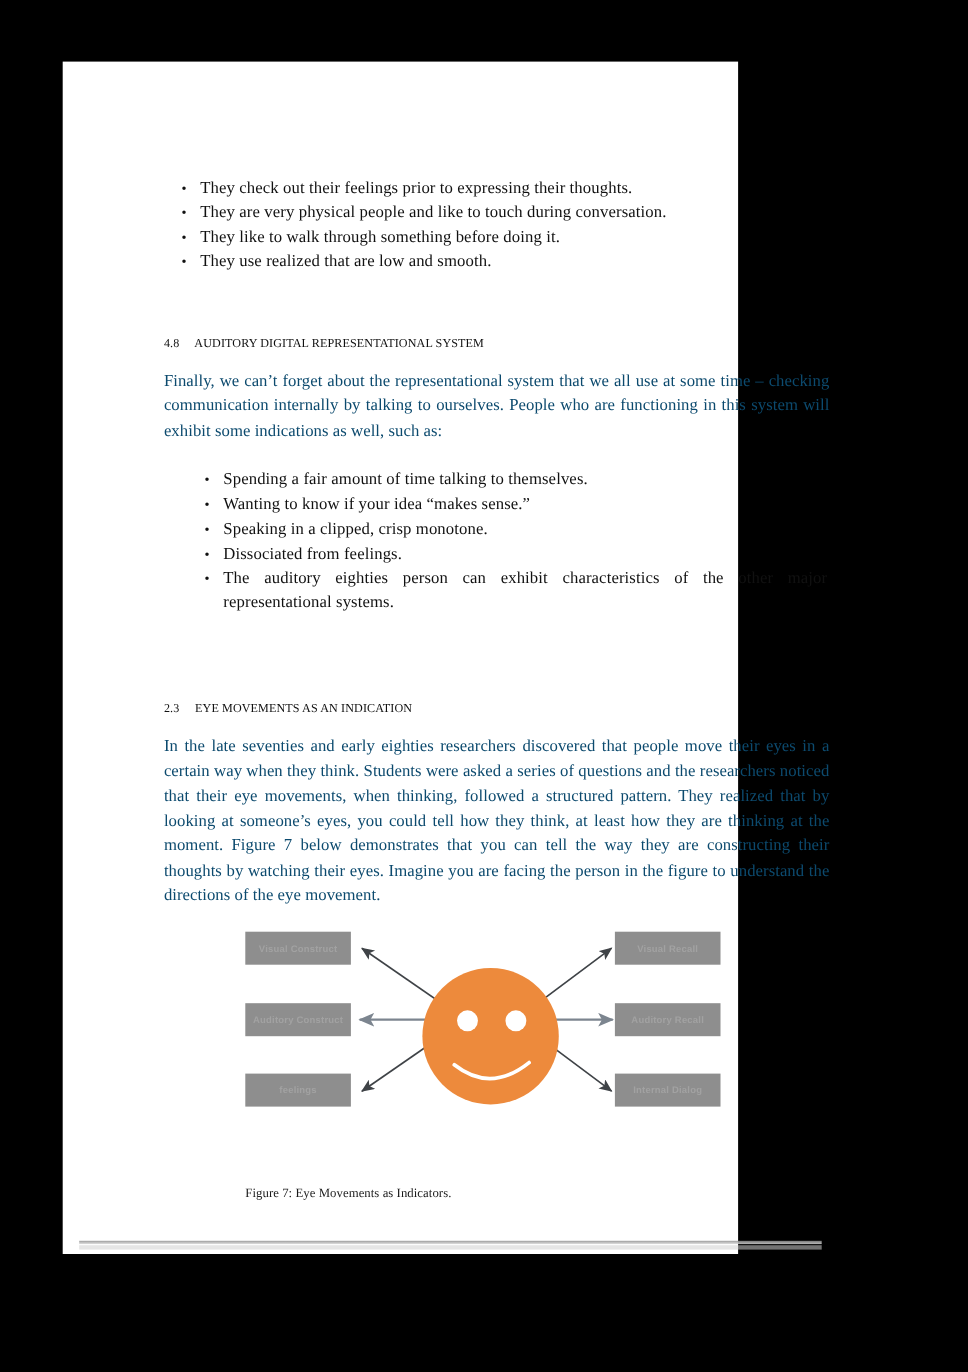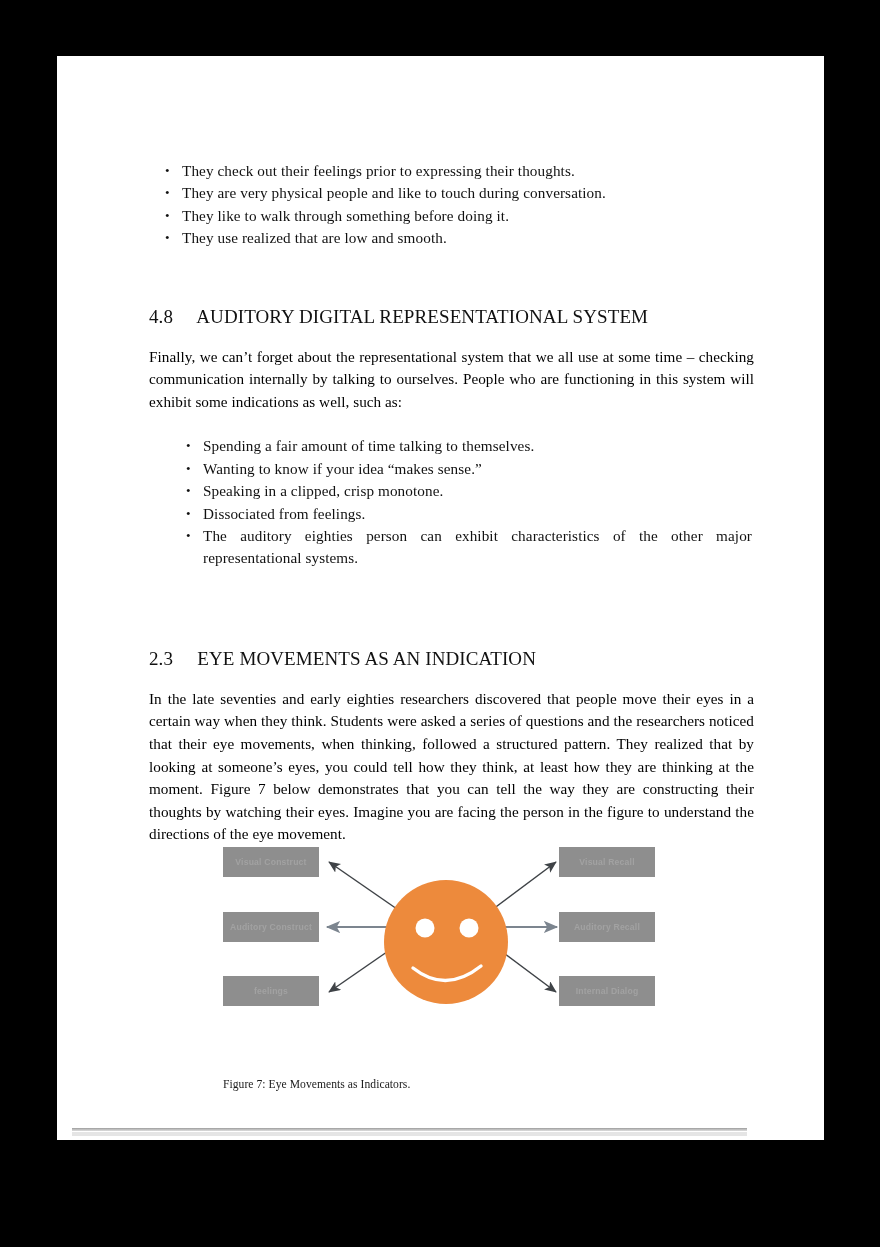--- a/index.html
+++ b/index.html
@@ -18,21 +18,21 @@
   .page-wrap {
     position: absolute;
     left: 0; top: 0;
     width: 880px;
     height: 1247px;
   }
   .page {
     position: absolute;
     left: 57px;
     top: 56px;
-    width: 767px;
+    width: 614px;
     height: 1084px;
     background: #ffffff;
   }
   .page-shadow-bottom {
     position: absolute;
     left: 72px;
     top: 1128px;
     width: 675px;
     height: 3px;
     background: linear-gradient(to bottom, #8a8a8a 0%, #b8b8b8 55%, #d8d8d8 100%);
@@ -90,32 +90,32 @@
   }
   ul.bullets.indented {
     margin-left: 21px;
   }
   ul.bullets li.wrap-2 {
     text-align: justify;
     padding-right: 2px;
   }
 
   h2.sec {
-    font-size: 19px;
+    font-size: 11px;
     font-weight: normal;
     margin: 0;
     color: #111111;
     letter-spacing: .1px;
     white-space: pre;
   }
   p.body {
     font-size: 15.2px;
     line-height: 22.6px;
     margin: 0;
-    color: #000000;
+    color: #0c4a6e;
     text-align: justify;
     letter-spacing: .05px;
   }
 
   .sp-48 { height: 48px; }
   .sp-18 { height: 18px; }
   .sp-30 { height: 30px; }
   .sp-56 { height: 56px; }
   .sp-22 { height: 22px; }
 

